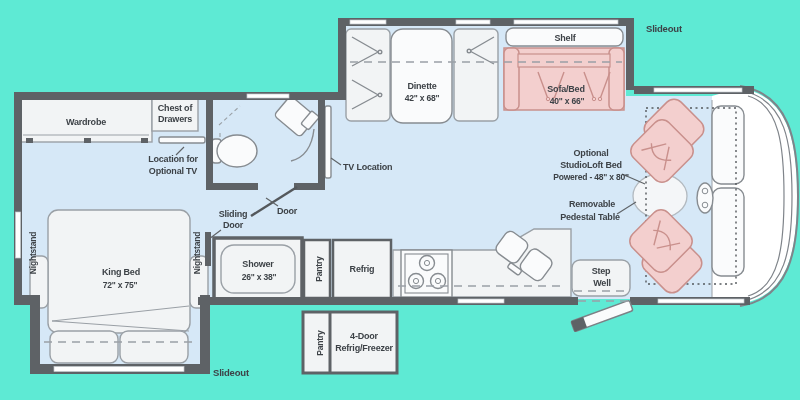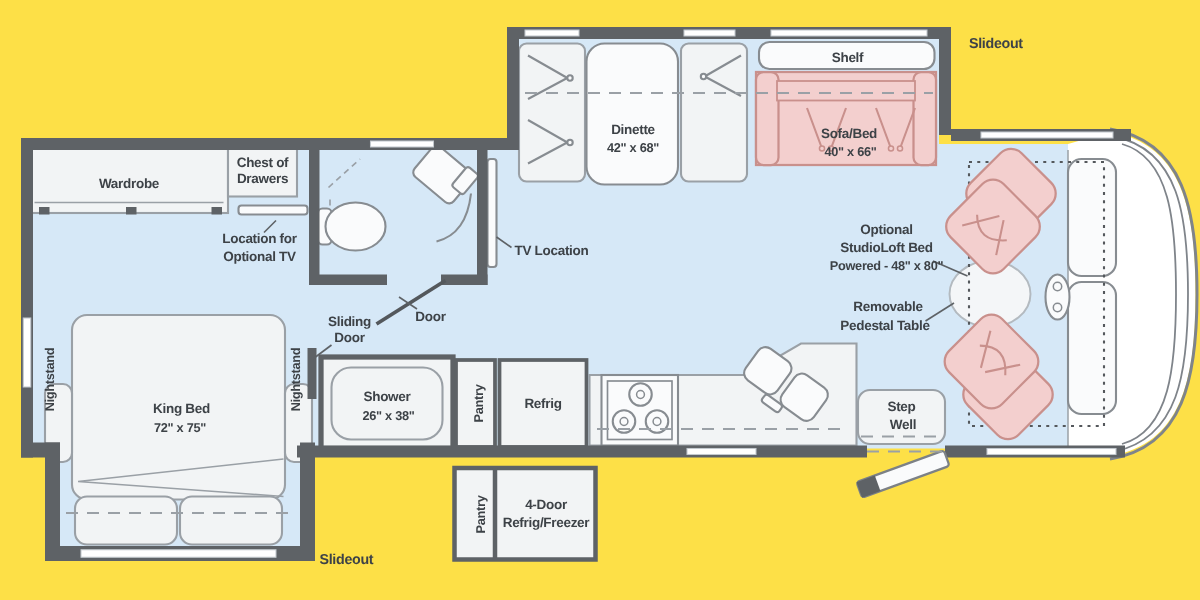--- a/index.html
+++ b/index.html
@@ -1,16 +1,16 @@
 <!DOCTYPE html>
 <html><head>
 <meta charset="utf-8">
 <style>
   html,body{margin:0;padding:0;background:#ffffff;}
-  .stage{width:800px;height:400px;position:relative;background:#fde047;overflow:hidden;}
+  .stage{width:800px;height:400px;position:relative;background:#5eead4;overflow:hidden;}
   svg{display:block;}
   .lb{font:700 9px "Liberation Sans", sans-serif; fill:#3d4247; letter-spacing:-0.2px;}
   .lb-s{font-size:8.5px;}
   .lb-big{font-size:9.5px;}
   .wall{fill:#5e6266;}
   .win{fill:#ffffff;stroke:#c3c9ce;stroke-width:0.7;}
   .furn{fill:#f2f4f5;stroke:#9aa0a6;stroke-width:1.4;}
   .furnw{fill:#fafbfc;stroke:#878c91;stroke-width:1.4;}
   .pink{fill:#f3cfce;stroke:#c9908c;stroke-width:1.5;}
   .seam{stroke:#9aa0a6;stroke-width:1.4;stroke-dasharray:8 6;fill:none;}

